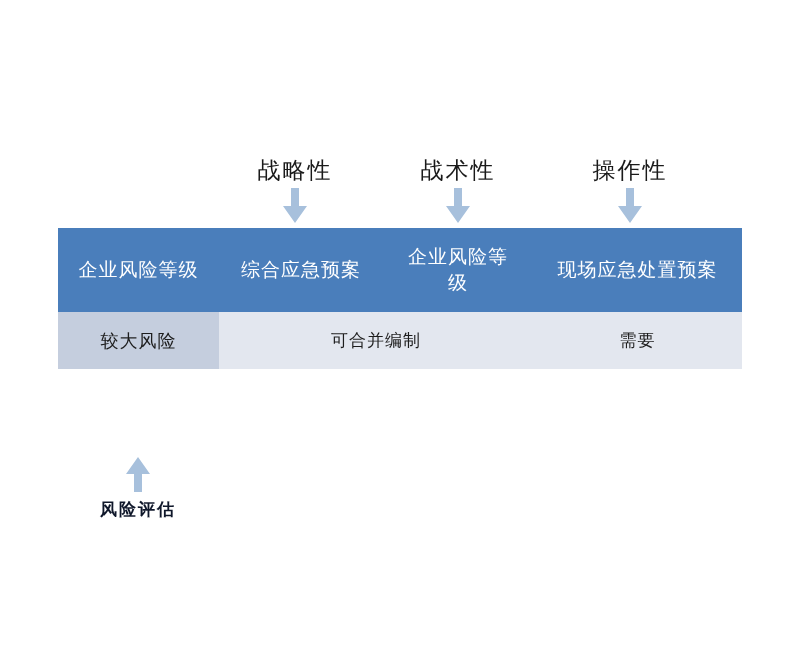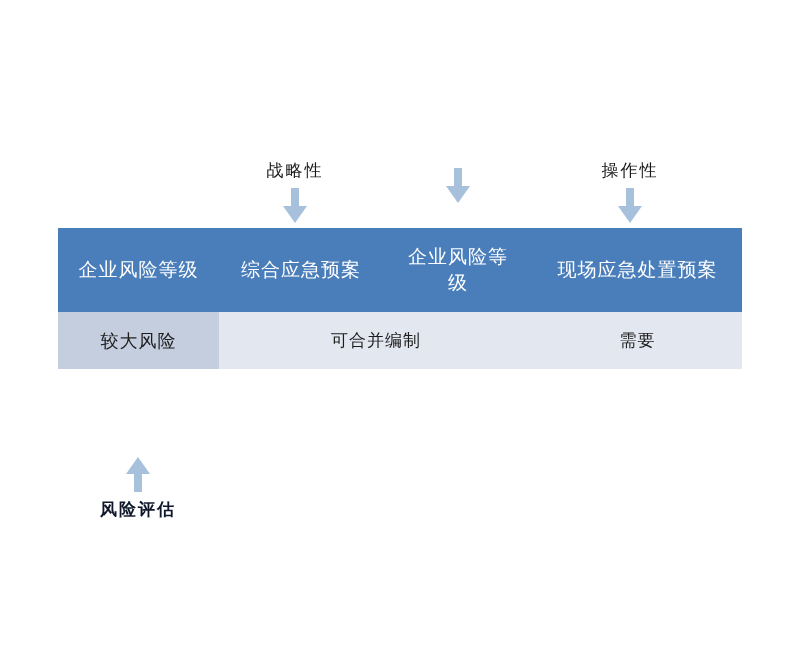--- a/index.html
+++ b/index.html
@@ -7,21 +7,21 @@
     width: 800px; height: 650px;
     background: #ffffff;
     font-family: "DejaVu Sans", "Liberation Sans", sans-serif;
     overflow: hidden;
   }
   #stage { position: relative; width: 800px; height: 650px; background: #fff; }
 
   
   .anno { position: absolute; width: 120px; text-align: center; }
   .anno-label {
-    font-size: 17px;
+    font-size: 23px;
     color: #1a1a1a;
     line-height: 20px;
     letter-spacing: 2px;
     white-space: nowrap;
     font-family: "DejaVu Serif", "Liberation Serif", serif;
   }
   .arrow-down { margin: 8px auto 0; display: block; }
   .arrow-up   { display: block; }
 
   
@@ -97,20 +97,21 @@
 <div id="stage">
 
   <div class="anno" style="left:235px; top:160px;">
     <div class="anno-label">战略性</div>
     <svg class="arrow-down" width="26" height="36" viewBox="0 0 26 36">
       <polygon points="9,0 17,0 17,18 25,18 13,35 1,18 9,18" fill="#a7c0dc"></polygon>
     </svg>
   </div>
 
   <div class="anno" style="left:398px; top:160px;">
+    <div class="anno-label">战术性</div>
     <svg class="arrow-down" width="26" height="36" viewBox="0 0 26 36">
       <polygon points="9,0 17,0 17,18 25,18 13,35 1,18 9,18" fill="#a7c0dc"></polygon>
     </svg>
   </div>
 
   <div class="anno" style="left:570px; top:160px;">
     <div class="anno-label">操作性</div>
     <svg class="arrow-down" width="26" height="36" viewBox="0 0 26 36">
       <polygon points="9,0 17,0 17,18 25,18 13,35 1,18 9,18" fill="#a7c0dc"></polygon>
     </svg>

